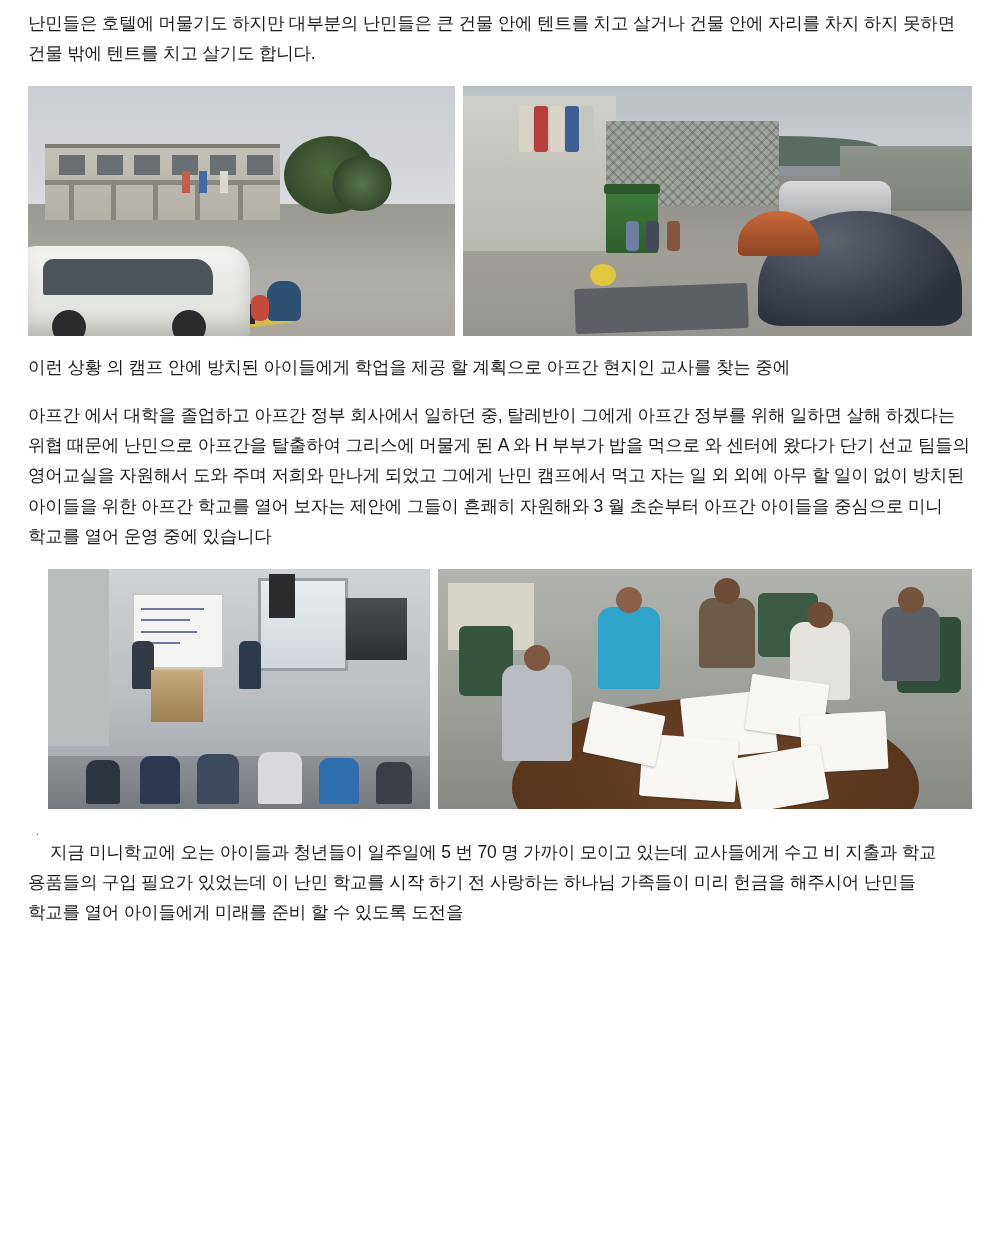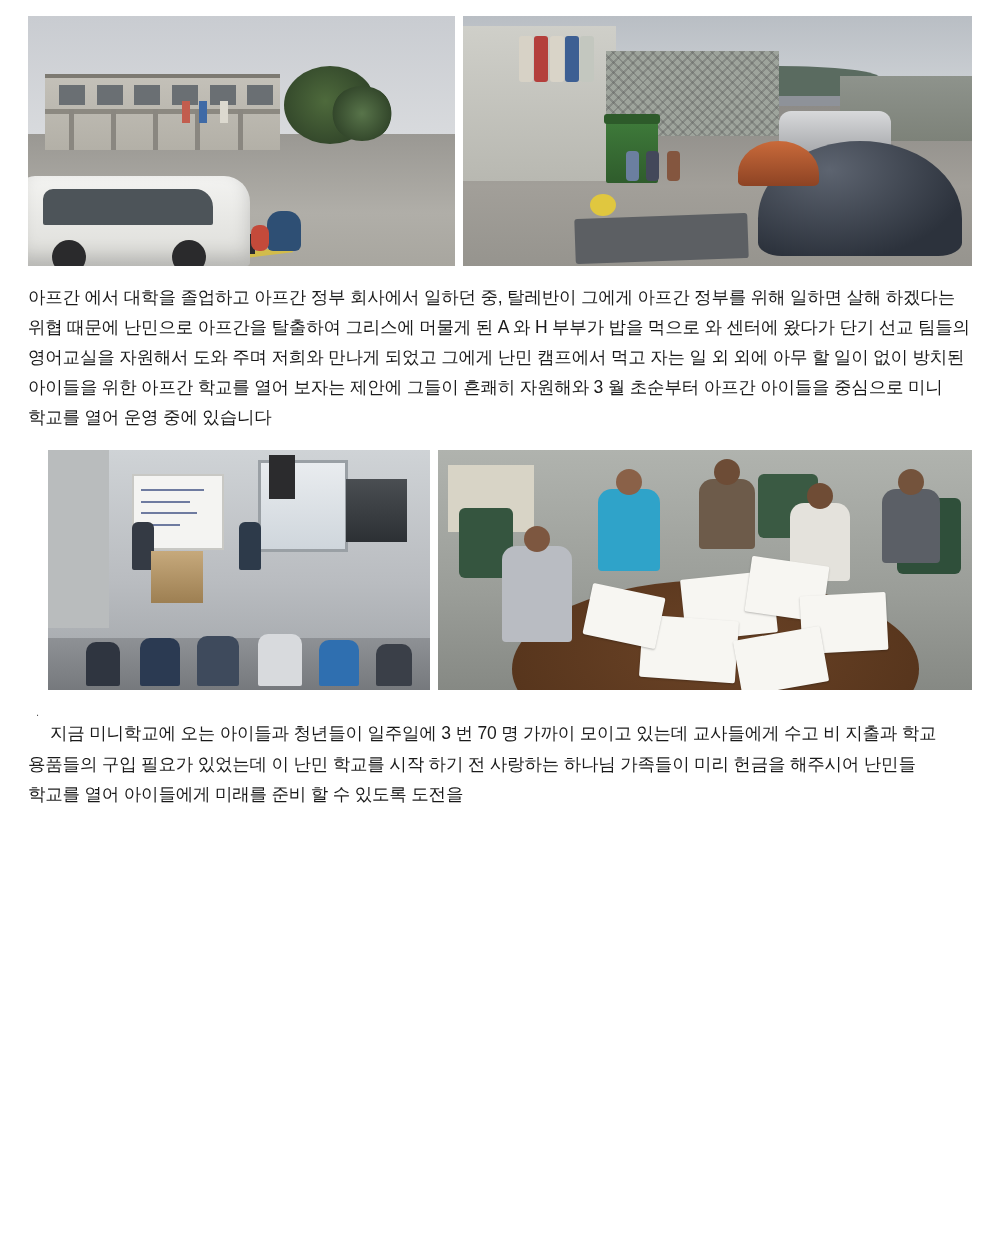--- a/index.html
+++ b/index.html
@@ -260,20 +260,21 @@
   }
   .dot-caption {
     font-size: 11px; color:#555; margin: 2px 0 0 8px;
   }
 </style>
 </head>
 <body>
 
 <div class="page">
 
+  <p class="para">난민들은 호텔에 머물기도 하지만 대부분의 난민들은 큰 건물 안에 텐트를 치고 살거나 건물 안에 자리를 차지 하지 못하면 건물 밖에 텐트를 치고 살기도 합니다.</p>
 
   <div class="figure-row first">
 
     <div class="photo ph1">
       <div class="sky"></div>
       <div class="ground"></div>
       <div class="bldg">
         <div class="win" style="left:6%;"></div>
         <div class="win" style="left:22%;"></div>
         <div class="win" style="left:38%;"></div>
@@ -322,20 +323,21 @@
       <div class="tent2"></div>
       <div class="p2" style="left:32%; background:#6b7fa0;"></div>
       <div class="p2" style="left:36%; background:#43485a;"></div>
       <div class="p2" style="left:40%; background:#84563f;"></div>
       <div class="mat"></div>
       <div class="bag"></div>
     </div>
   </div>
 
 
+  <p class="para">이런 상황 의 캠프 안에 방치된 아이들에게 학업을 제공 할 계획으로 아프간 현지인 교사를 찾는 중에</p>
 
   <p class="para">아프간 에서 대학을 졸업하고 아프간 정부 회사에서 일하던 중, 탈레반이 그에게 아프간 정부를 위해 일하면 살해 하겠다는 위협 때문에 난민으로 아프간을 탈출하여 그리스에 머물게 된 A 와 H 부부가 밥을 먹으로 와 센터에 왔다가 단기 선교 팀들의 영어교실을 자원해서 도와 주며 저희와 만나게 되었고 그에게 난민 캠프에서 먹고 자는 일 외 외에 아무 할 일이 없이 방치된 아이들을 위한 아프간 학교를 열어 보자는 제안에 그들이 흔쾌히 자원해와 3 월 초순부터 아프간 아이들을 중심으로 미니 학교를 열어 운영 중에 있습니다</p>
 
   <div class="figure-row" style="padding-left:20px;">
 
     <div class="photo ph3">
       <div class="room"></div>
       <div class="wallL"></div>
       <div class="winBig"></div>
       <div class="board">
@@ -384,15 +386,15 @@
       <div class="paper" style="left:58%; top:46%; width:78px; height:56px; transform:rotate(8deg);"></div>
       <div class="paper" style="left:68%; top:60%; width:86px; height:58px; transform:rotate(-3deg);"></div>
       <div class="paper" style="left:38%; top:70%; width:96px; height:62px; transform:rotate(4deg);"></div>
       <div class="paper" style="left:56%; top:76%; width:88px; height:56px; transform:rotate(-10deg);"></div>
       <div class="paper" style="left:28%; top:58%; width:74px; height:52px; transform:rotate(12deg);"></div>
     </div>
   </div>
 
   <div class="dot-caption">.</div>
 
-  <p class="para indent">지금 미니학교에 오는 아이들과 청년들이 일주일에 3 번 70 명 가까이 모이고 있는데 교사들에게 수고 비 지출과 학교 용품들의 구입 필요가 있었는데 이 난민 학교를 시작 하기 전 사랑하는 하나님 가족들이 미리 헌금을 해주시어 난민들 학교를 열어 아이들에게 미래를 준비 할 수 있도록 도전을</p>
+  <p class="para indent">지금 미니학교에 오는 아이들과 청년들이 일주일에 5 번 70 명 가까이 모이고 있는데 교사들에게 수고 비 지출과 학교 용품들의 구입 필요가 있었는데 이 난민 학교를 시작 하기 전 사랑하는 하나님 가족들이 미리 헌금을 해주시어 난민들 학교를 열어 아이들에게 미래를 준비 할 수 있도록 도전을</p>
 
 </div>
 
 </body></html>

